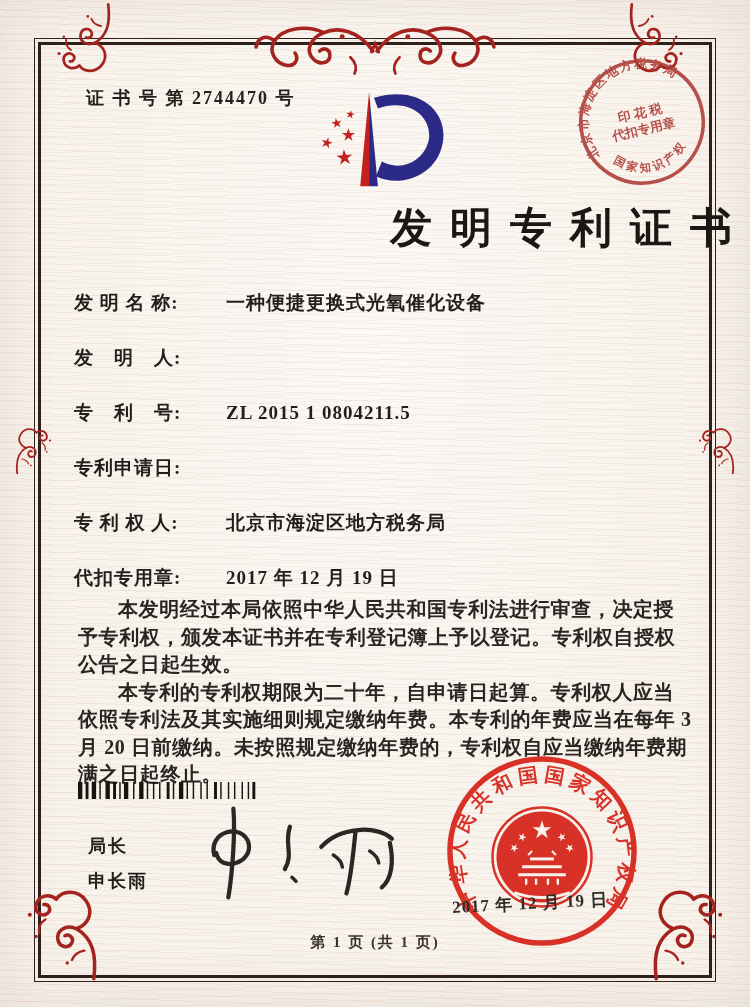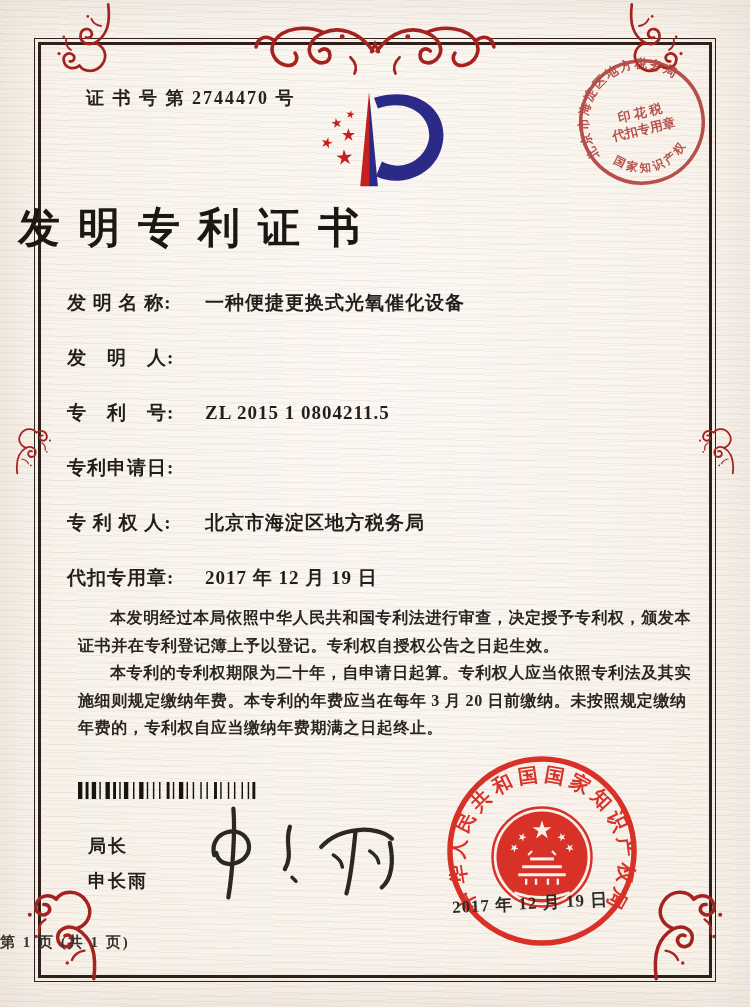--- a/index.html
+++ b/index.html
@@ -23,46 +23,45 @@
     border:1px solid #30201b;
   }
   .orn{position:absolute; pointer-events:none;}
   .cert-no{
     position:absolute; left:86px; top:86px; font-size:18px; font-weight:600;
     letter-spacing:2px; color:#24201c;
   }
   .logo{position:absolute; left:293px; top:86px; width:158px; height:108px;}
   .tax-stamp{position:absolute; left:568px; top:48px; width:148px; height:148px; opacity:.88; transform:rotate(-13deg);}
   .title{
-    position:absolute; left:0; right:0; top:200px; text-align:left;
+    position:absolute; left:0; right:0; top:200px; text-align:right;
     font-size:42px; font-weight:bold; letter-spacing:18px; text-indent:18px;
     color:#1b1713;
   }
-  .fields{position:absolute; left:67px; top:290px; width:600px;}
+  .fields{position:absolute; left:74px; top:290px; width:600px;}
   .f-row{display:flex; align-items:baseline; height:55px; font-size:19px; font-weight:bold; color:#221e1a;}
   .f-label{flex:0 0 132px; letter-spacing:1px;}
-  .f-value{margin-left:6px; letter-spacing:1px;}
+  .f-value{margin-left:20px; letter-spacing:1px;}
   .paras{
     position:absolute; left:78px; top:596px; width:616px;
-    font-size:16px; line-height:27.5px; letter-spacing:.6px; font-weight:600;
+    font-size:20px; line-height:27.5px; letter-spacing:.6px; font-weight:600;
     color:#2a2521;
-    margin-top:8px;
   }
   .paras p{margin:0; text-indent:2em;}
   .barcode{position:absolute; left:78px; top:782px; width:206px; height:17px;}
   .director{position:absolute; left:88px; top:834px; font-size:18px; font-weight:bold; color:#24201c;}
   .director div{margin-bottom:11px; letter-spacing:2px;font-family:Liberation Serif, serif;}
   .signature{position:absolute; left:192px; top:802px; width:212px; height:102px;}
   .authority-seal{position:absolute; left:443px; top:752px; width:198px; height:198px; opacity:.95;}
   .issue-date{
     position:absolute; left:452px; top:892px; font-size:17px; font-weight:bold;
     color:#2e2a26; letter-spacing:1px; transform:rotate(-3deg);
   }
   .footer{
-    position:absolute; left:0; right:0; top:933px; text-align:left;
+    position:absolute; left:0; right:0; top:933px; text-align:center;
     font-size:15px; font-weight:600; letter-spacing:2px; color:#3a332c;
   }
   .seal-ring-text{font-family:"Liberation Serif","DejaVu Serif",serif; font-weight:bold;}
 </style>
 </head>
 <body>
 
 <div class="page">
 
   <svg width="0" height="0" style="position:absolute">

